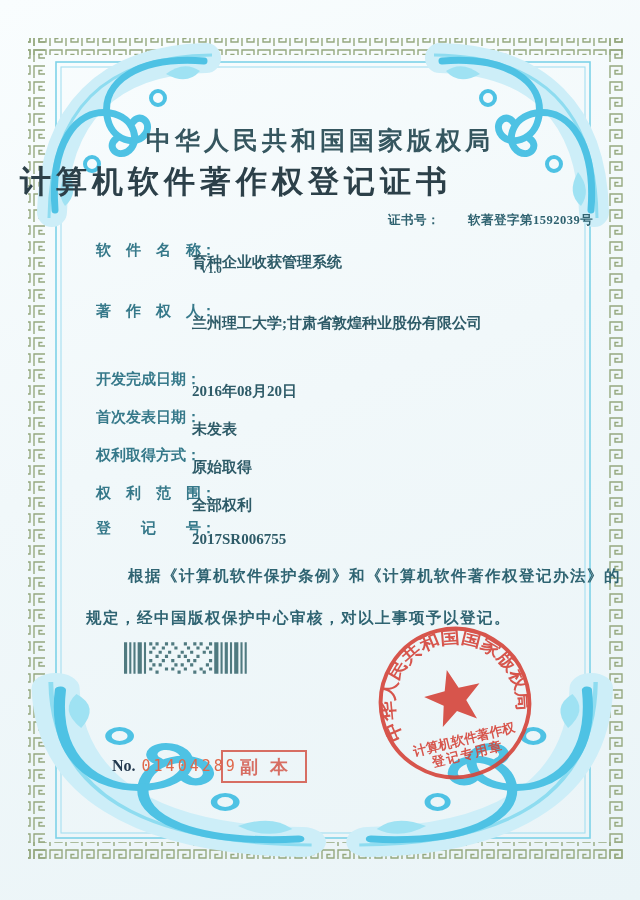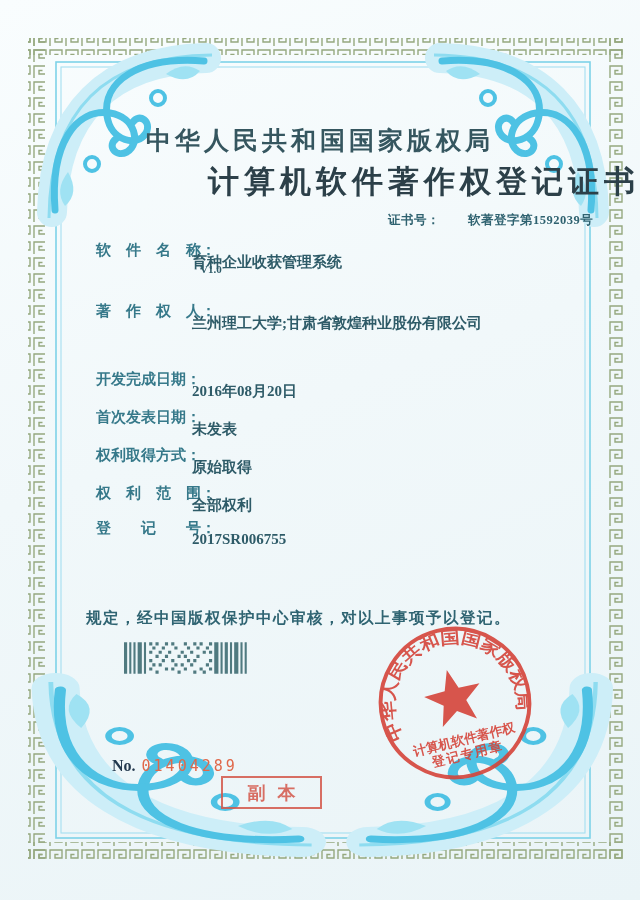--- a/index.html
+++ b/index.html
@@ -8,46 +8,45 @@
     background:linear-gradient(160deg,#f9fdfe 0%,#f1f8fa 45%,#eaf4f7 100%);
     font-family:"Liberation Serif","DejaVu Serif",serif;
     overflow:hidden;
   }
   .deco{position:absolute;left:0;top:0;}
   .authority{
     position:absolute;top:124px;left:0;right:0;text-align:center;
     font-size:25px;font-weight:bold;letter-spacing:4px;color:#35565f;
   }
   .cert-title{
-    position:absolute;top:161px;left:0;right:0;text-align:right;
-    font-size:31px;font-weight:bold;letter-spacing:5px;color:#2c4049;
+    position:absolute;top:161px;left:0;right:0;text-align:left;
+    font-size:31px;font-weight:bold;letter-spacing:5px;color:#2c4049;padding-left:20px;
   }
   .cert-no{
     position:absolute;top:212px;left:388px;
     font-size:12.5px;font-weight:bold;color:#2f6270;letter-spacing:0.5px;
   }
   .cert-no .v{margin-left:28px;}
   .row{position:absolute;left:88px;font-size:15px;font-weight:600;white-space:nowrap;}
   .row .lbl{color:#36798a;margin-left:8px;}
   .row .val{position:absolute;left:104px;color:#2e5b68;margin-top:12px;}
   .version{position:absolute;left:200px;top:263px;font-size:11px;font-weight:600;color:#2e5b68;}
   .stmt{position:absolute;font-size:15.5px;font-weight:600;color:#2f6472;letter-spacing:1.5px;white-space:nowrap;}
   .stmt1{left:128px;top:566px;}
   .stmt2{left:86px;top:608px;}
   .barcode{position:absolute;left:124px;top:642px;}
   .seal{position:absolute;left:376px;top:624px;width:158px;height:158px;}
   .serial{position:absolute;left:112px;top:757px;font-size:16px;white-space:nowrap;}
   .serial .pfx{font-weight:bold;color:#23394e;}
   .serial .num{color:#e0684a;letter-spacing:3px;font-size:15px;margin-left:6px;font-family:"DejaVu Sans Mono",monospace;}
   .copybox{
-    position:absolute;left:221px;top:750px;width:101px;height:33px;
+    position:absolute;left:221px;top:750px;width:86px;height:33px;
     border:2px solid #d4574a;display:flex;align-items:center;justify-content:center;
     color:#d4574a;font-size:18px;font-weight:bold;letter-spacing:12px;padding-left:12px;box-sizing:border-box;
     opacity:.85;
-    margin-top:26px;
   }
   .issue-date{
     position:absolute;left:386px;top:779px;font-size:18px;font-weight:bold;
     color:#c93526;letter-spacing:1px;opacity:.92;white-space:nowrap;
   }
 </style>
 </head>
 <body>
 
 <div class="page">
@@ -121,20 +120,21 @@
   <div class="row" style="top:484px">
     <span class="lbl">权　利　范　围：</span>
     <span class="val">全部权利</span>
   </div>
 
   <div class="row" style="top:519px">
     <span class="lbl">登　　记　　号：</span>
     <span class="val">2017SR006755</span>
   </div>
 
+  <div class="stmt stmt1">根据《计算机软件保护条例》和《计算机软件著作权登记办法》的</div>
   <div class="stmt stmt2">规定，经中国版权保护中心审核，对以上事项予以登记。</div>
 
   <svg class="barcode" width="128" height="32" viewBox="0 0 122 30">
     <g fill="#507a80">
       <rect x="0" y="0" width="3" height="30"></rect>
         <rect x="5" y="0" width="2" height="30"></rect>
       <rect x="9" y="0" width="2" height="30"></rect>
         <rect x="13" y="0" width="4" height="30"></rect>
       <rect x="19" y="0" width="2" height="30"></rect>
       <path d="M24 0h3v3h-3z M30 0h3v3h-3z M39 0h3v3h-3z M45 0h3v3h-3z M57 0h3v3h-3z M66 0h3v3h-3z M72 0h3v3h-3z M81 0h3v3h-3z

